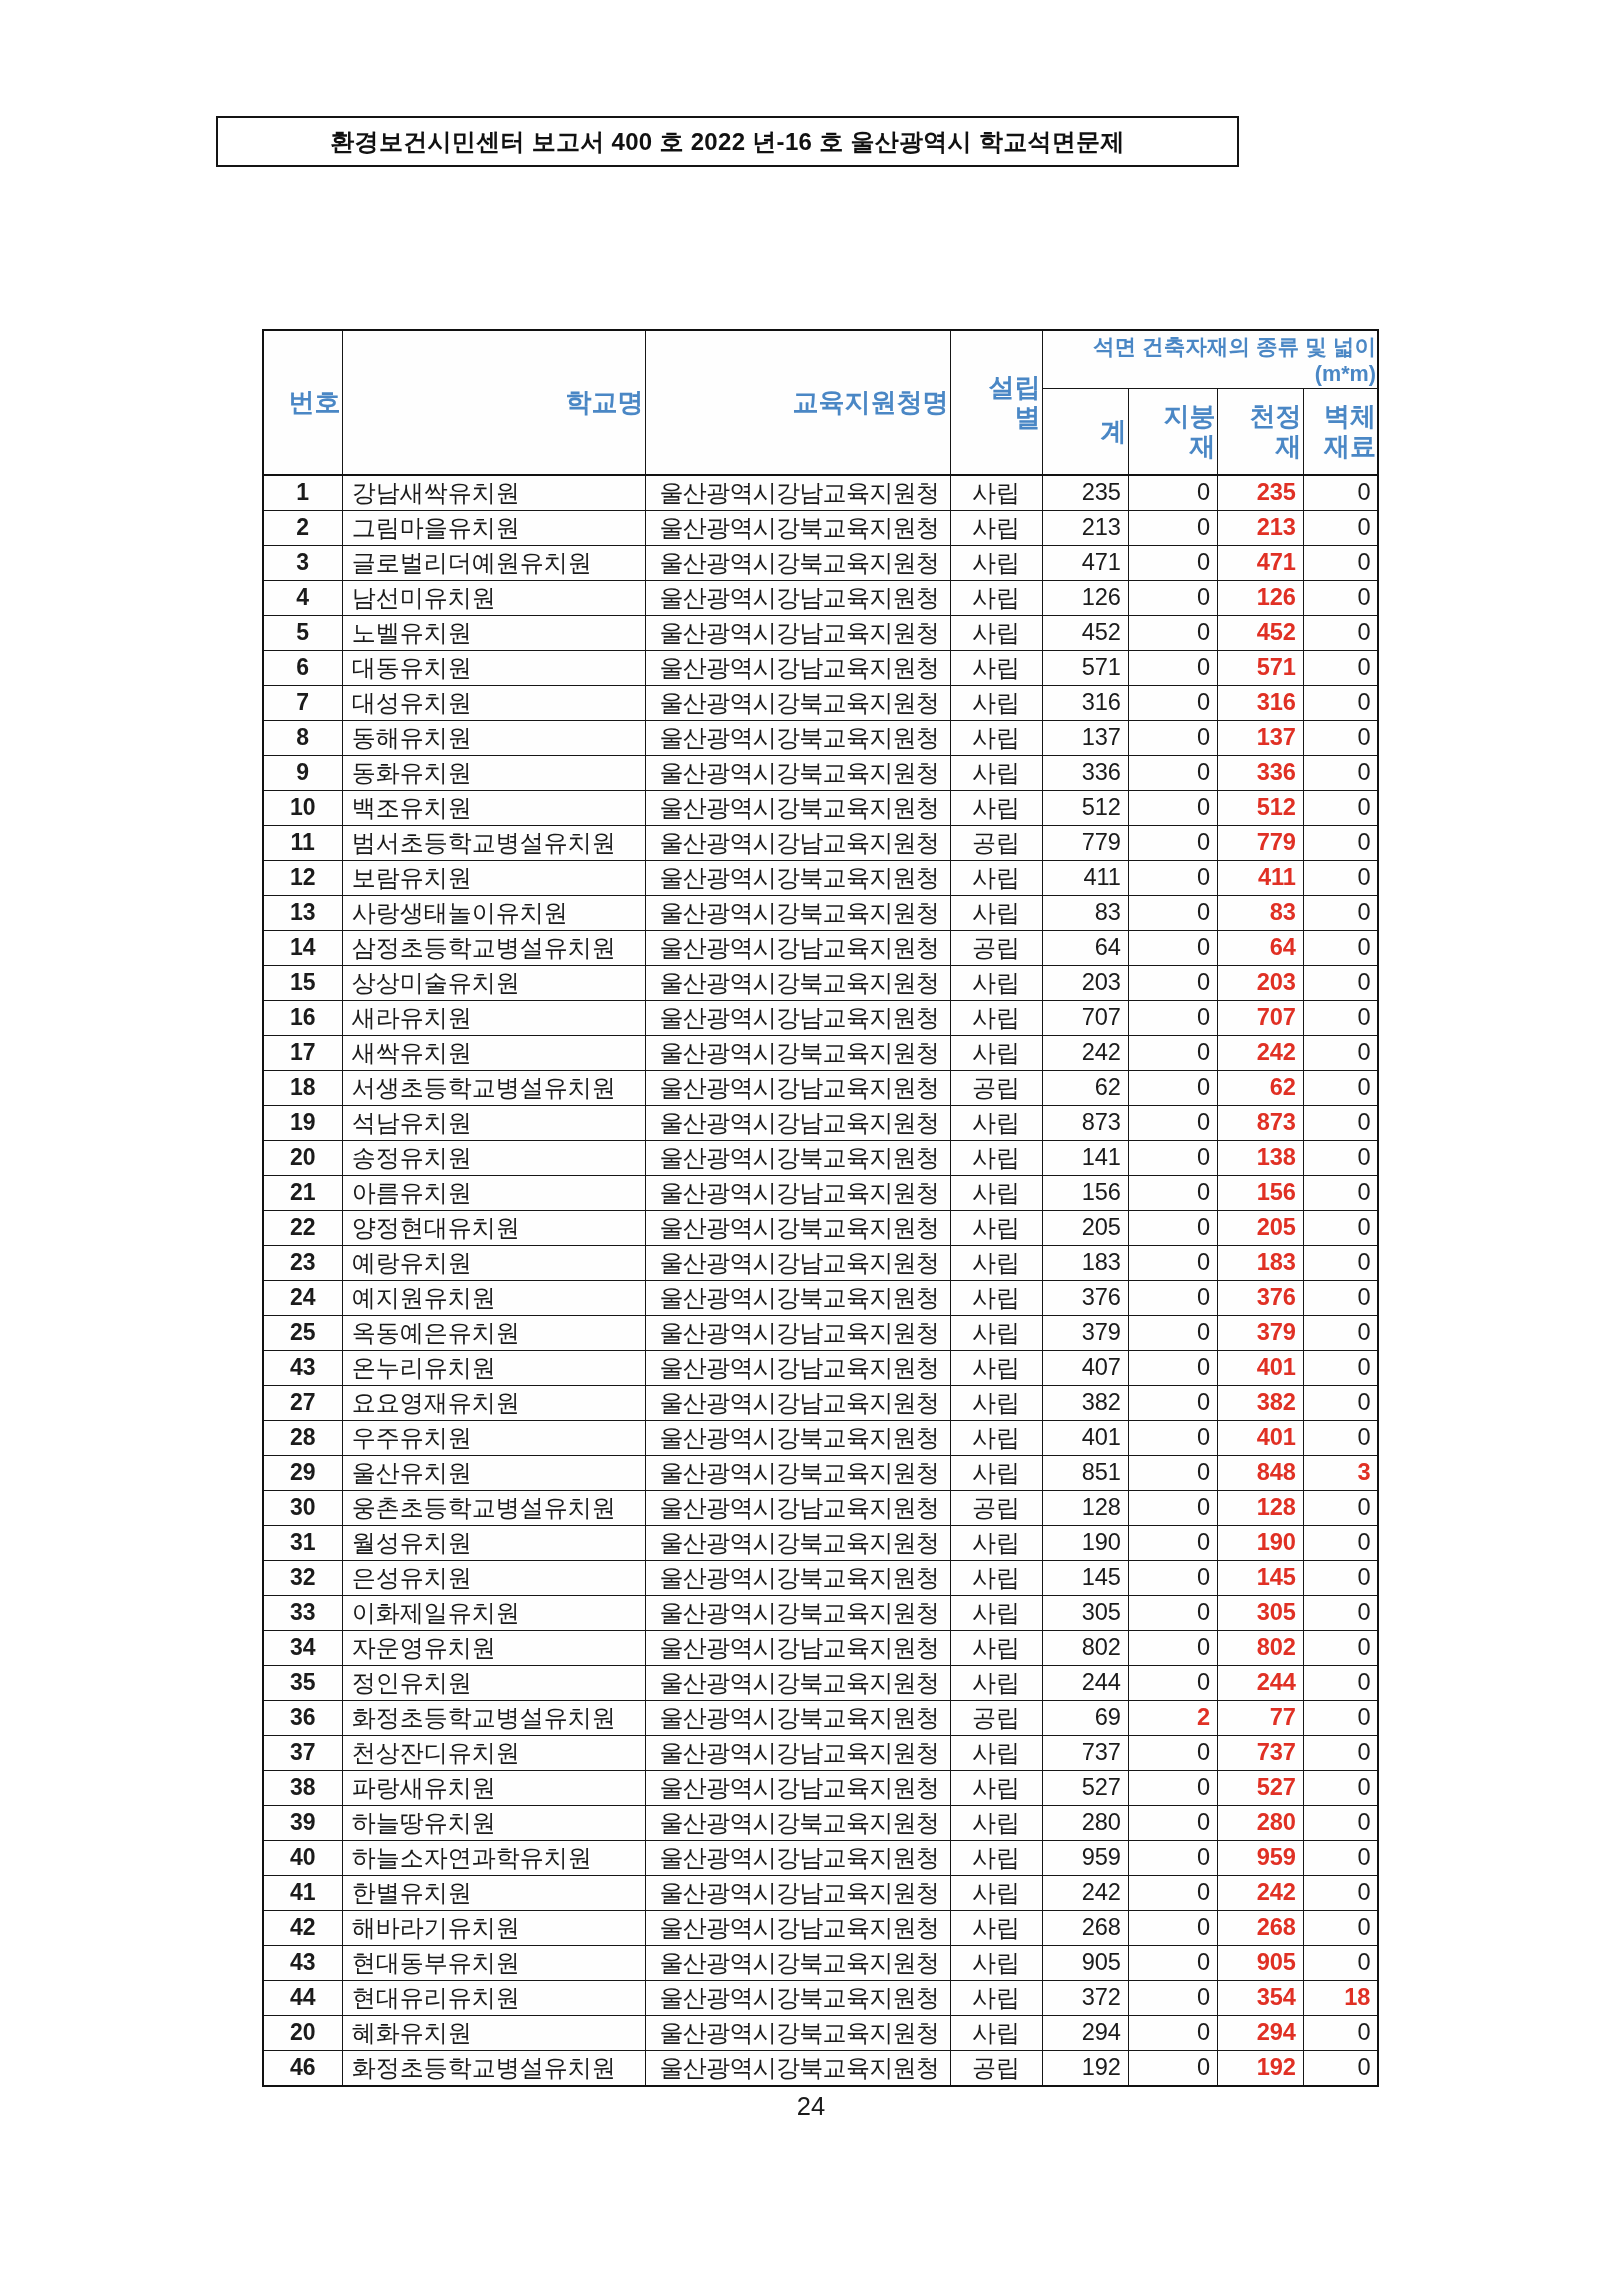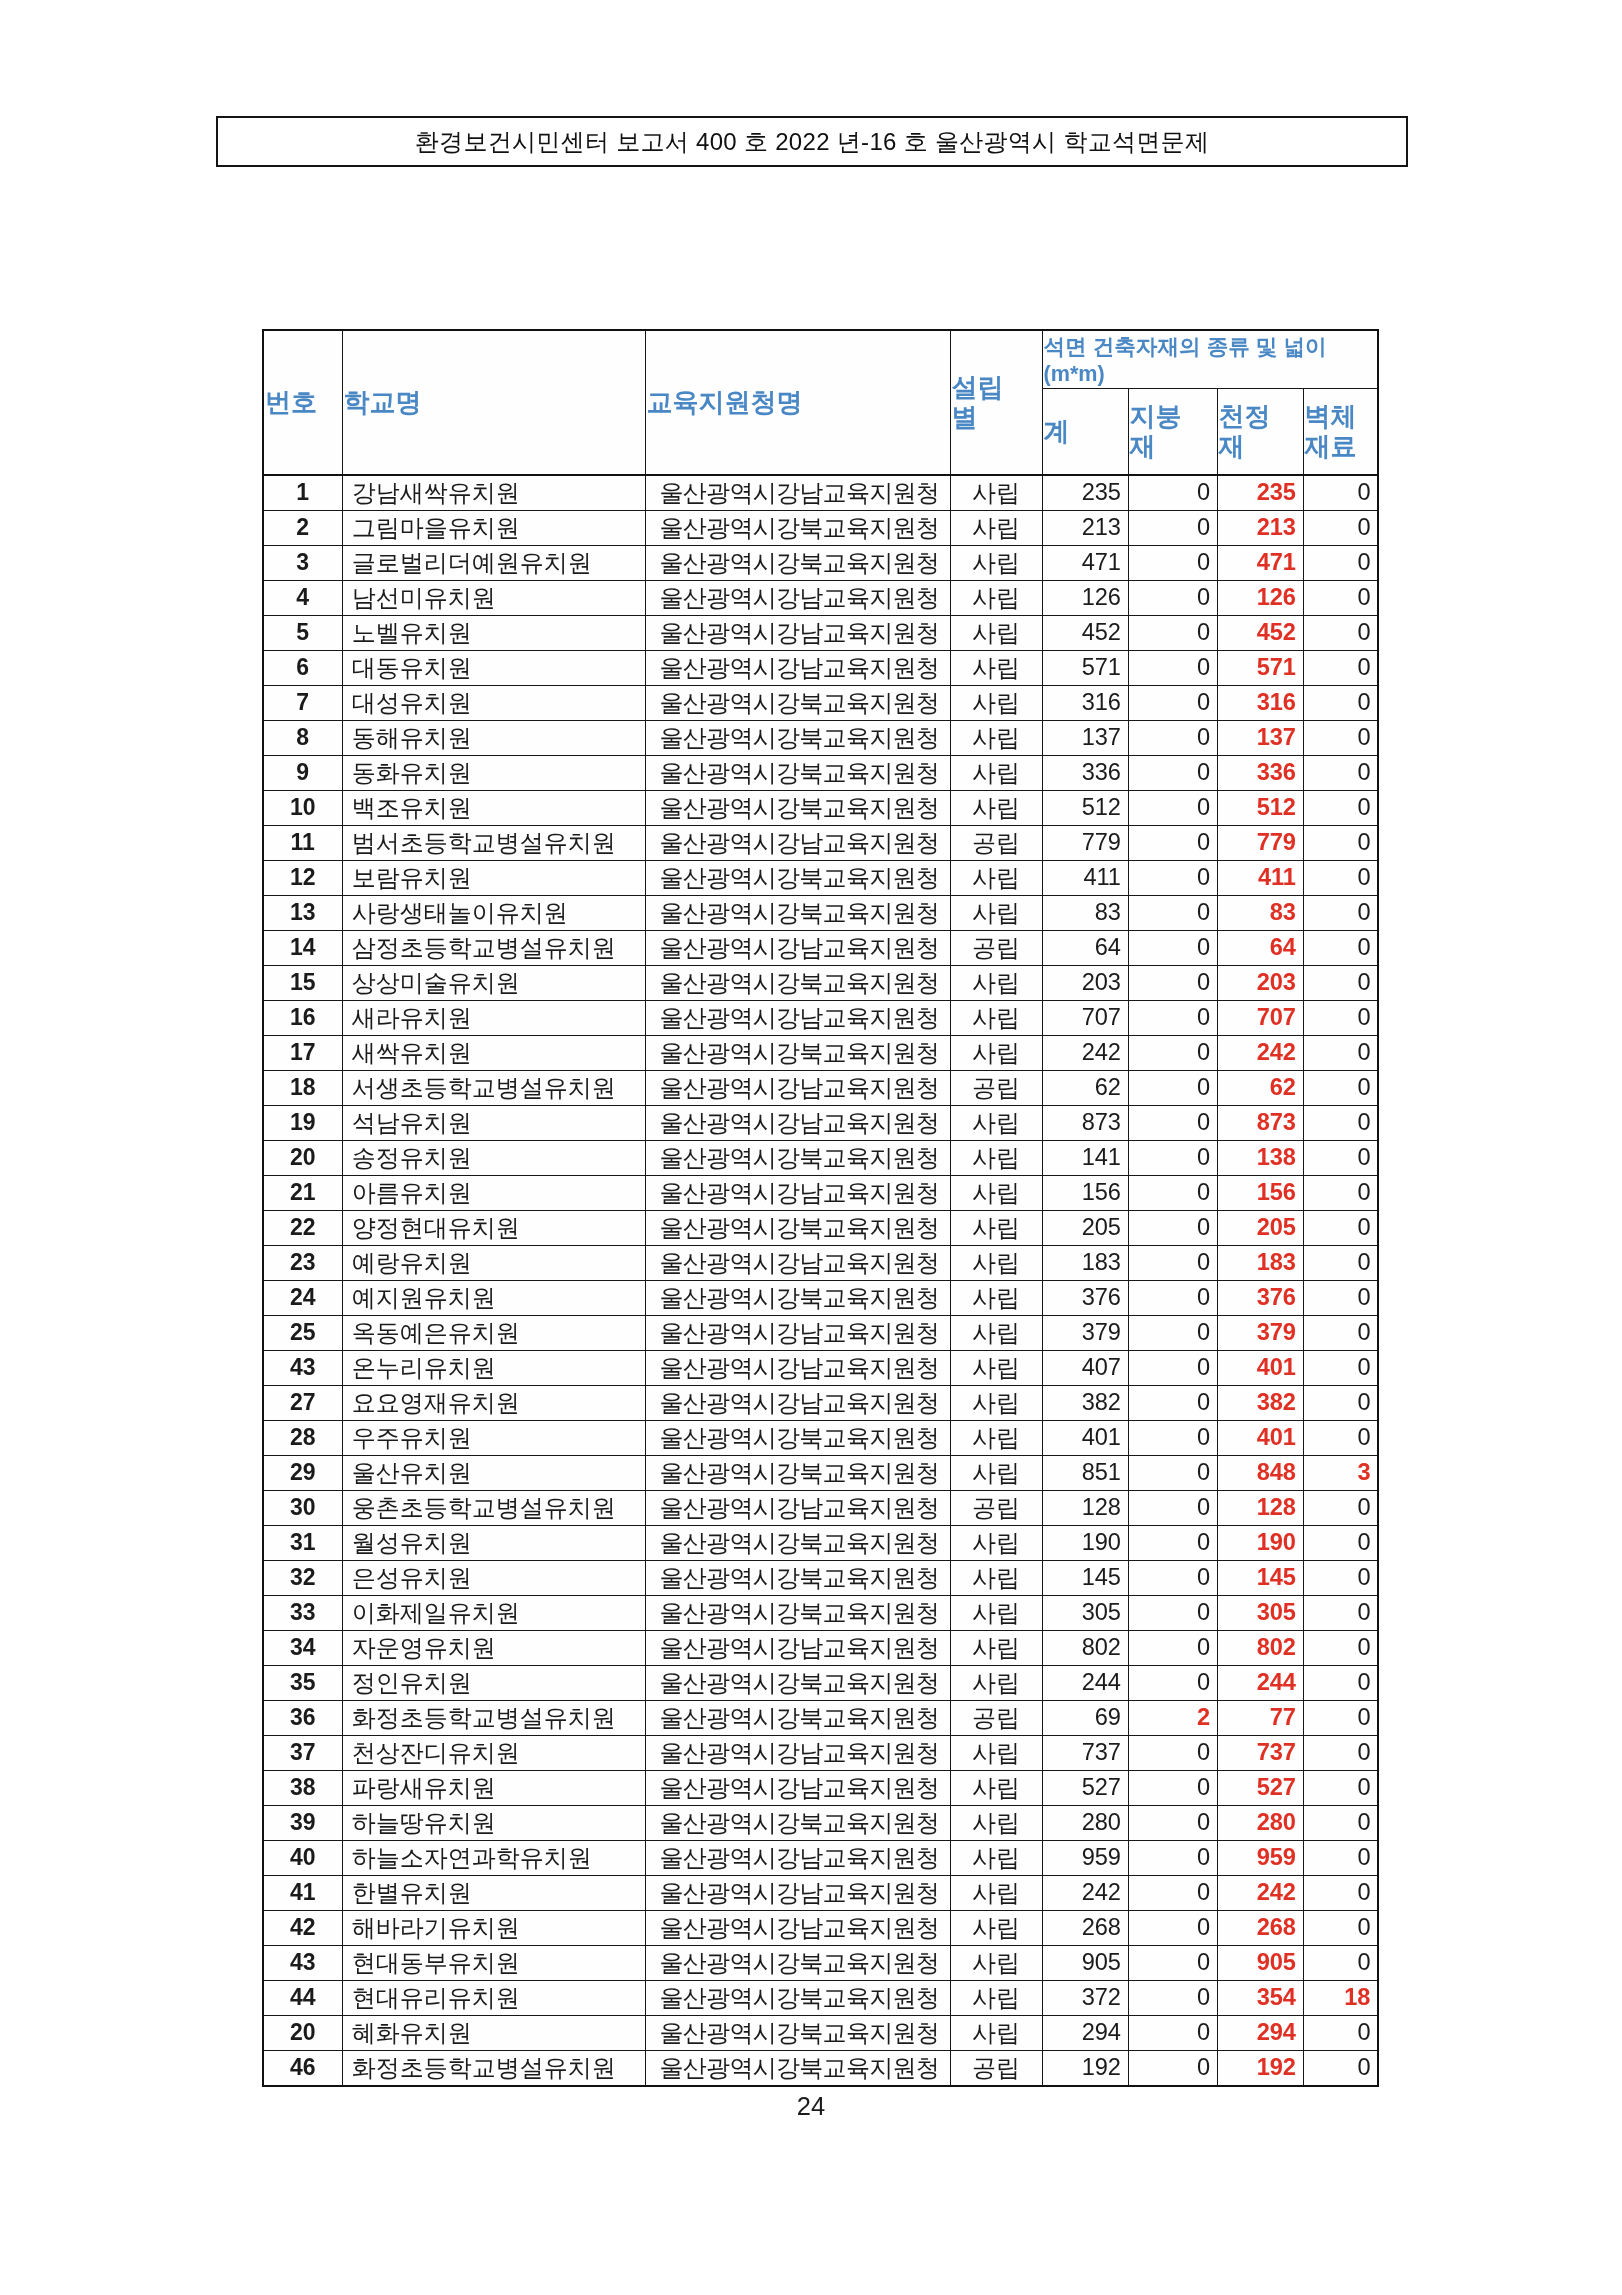--- a/index.html
+++ b/index.html
@@ -2,40 +2,40 @@
 <html style="font-size:10.5px"><head>
 <meta charset="utf-8">
 <style>
   html,body { margin:0; padding:0; background:#e8e8e8; }
   #page {
     position:relative; width:1622px; height:2295px; background:#ffffff;
     font-family:"Liberation Sans","DejaVu Sans",sans-serif; color:#1b1b1b;
     margin:0 auto; overflow:hidden;
   }
   .report-box {
-    position:absolute; left:216px; top:116px; width:1192px; height:51px;
+    position:absolute; left:216px; top:116px; width:1023px; height:51px;
     border:2px solid #141414; box-sizing:border-box;
     display:flex; align-items:center; justify-content:center;
-    font-size:24px; letter-spacing:0.3px; color:#111;
+    font-size:24px; letter-spacing:0.3px; color:#111;font-weight:bold;
   }
   .title {
     position:absolute; left:270px; top:279px; font-size:27px; color:#151515;
     white-space:nowrap;
   }
   .title .prefix { display:inline-block; margin-right:26px; }
   table.main {
     position:absolute; left:262px; top:329px; width:1115px;
     border-collapse:collapse; table-layout:fixed;
     border:2.6px solid #111;
   }
   table.main th, table.main td {
     border:1.3px solid #161616; box-sizing:border-box; overflow:hidden;
     background:#fefefe;
   }
-  thead th { color:#4a87c5; font-weight:bold; vertical-align:middle; text-align:left; }
+  thead th { color:#4a87c5; font-weight:bold; vertical-align:middle; text-align:right; }
   thead { border-bottom:2.6px solid #111; }
   th.group-th { height:43px; font-size:21.6px; }
   th.top-th   { font-size:26px; white-space:pre-line; line-height:1.18; }
   tr.sub-row th { height:86px; font-size:26px; white-space:pre-line; line-height:1.18; }
   tbody td { height:34px; font-size:24px; vertical-align:middle; }
   td.c-no     { text-align:center; font-size:23px; font-weight:bold; }
   td.c-name   { text-align:left; padding-left:9.2px; }
   td.c-office { text-align:left; padding-left:14px; letter-spacing:-0.7px; }
   td.c-type   { text-align:center; }
   td.c-num    { text-align:right; padding-right:6.5px; font-size:23.6px; }

